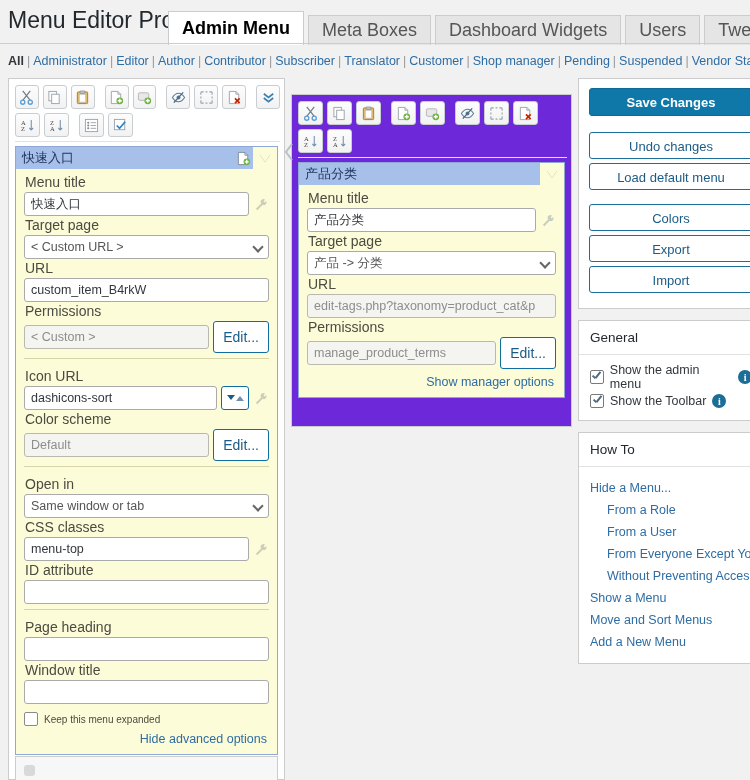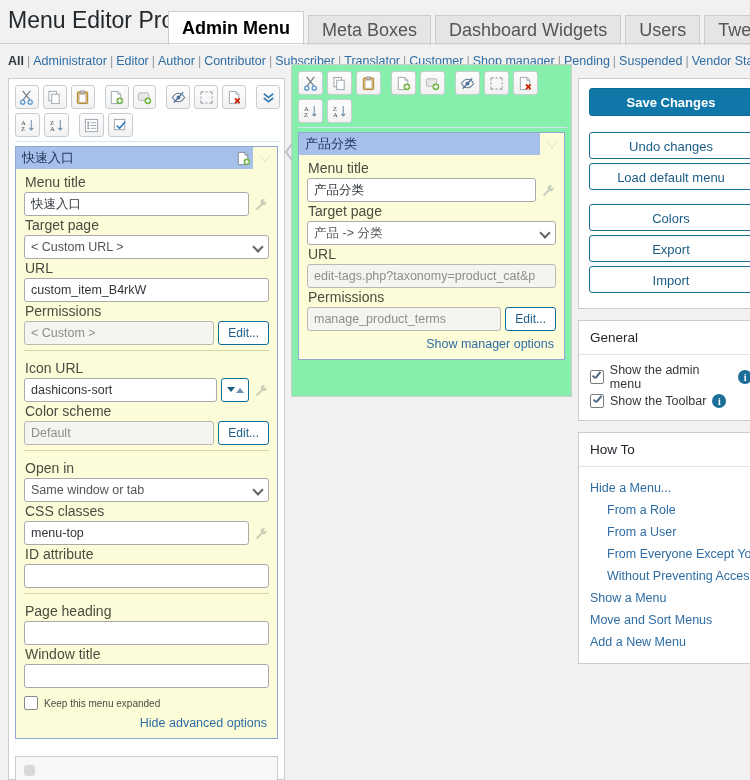--- a/index.html
+++ b/index.html
@@ -64,23 +64,23 @@
   .role-bar a.current { color: #32373c; font-weight: bold; }
   .role-sep { color: #999; margin: 0 3px; }
 
   
   .col-left {
     position: absolute; left: 8px; top: 78px;
     width: 277px; height: 702px;
     background: #fff; border: 1px solid #ccc;
   }
   .col-mid {
-    position: absolute; left: 291px; top: 64px;
+    position: absolute; left: 291px; top: 94px;
     width: 281px; height: 333px;
-    background: #86efac; border: 1px solid #ccc;
+    background: #6d28d9; border: 1px solid #ccc;
   }
   .col-right {
     position: absolute; left: 578px; top: 78px;
     width: 186px;
   }
 
   
   .toolbar {
     padding: 6px 4px 4px 6px;
   }
@@ -170,26 +170,26 @@
     min-width: 0;
   }
   .sel .chev {
     position: absolute; right: 6px; top: 7px;
     width: 8px; height: 8px;
     border-right: 2px solid #666;
     border-bottom: 2px solid #666;
     transform: rotate(45deg);
   }
   .btn-sm {
-    height: 24px; padding: 0 9px;
+    height: 32px; padding: 0 9px;
     border: 1px solid #0f6e9e;
     border-radius: 3px;
     background: #fff;
     color: #1b5c86;
-    font-size: 12px;
+    font-size: 14px;
     cursor: pointer;
     white-space: nowrap;
   }
   .icon-pick {
     width: 28px; height: 24px;
     border: 1px solid #0f6e9e;
     border-radius: 3px;
     background: #fff;
     display: flex; align-items: center; justify-content: center;
     gap: 1px;

